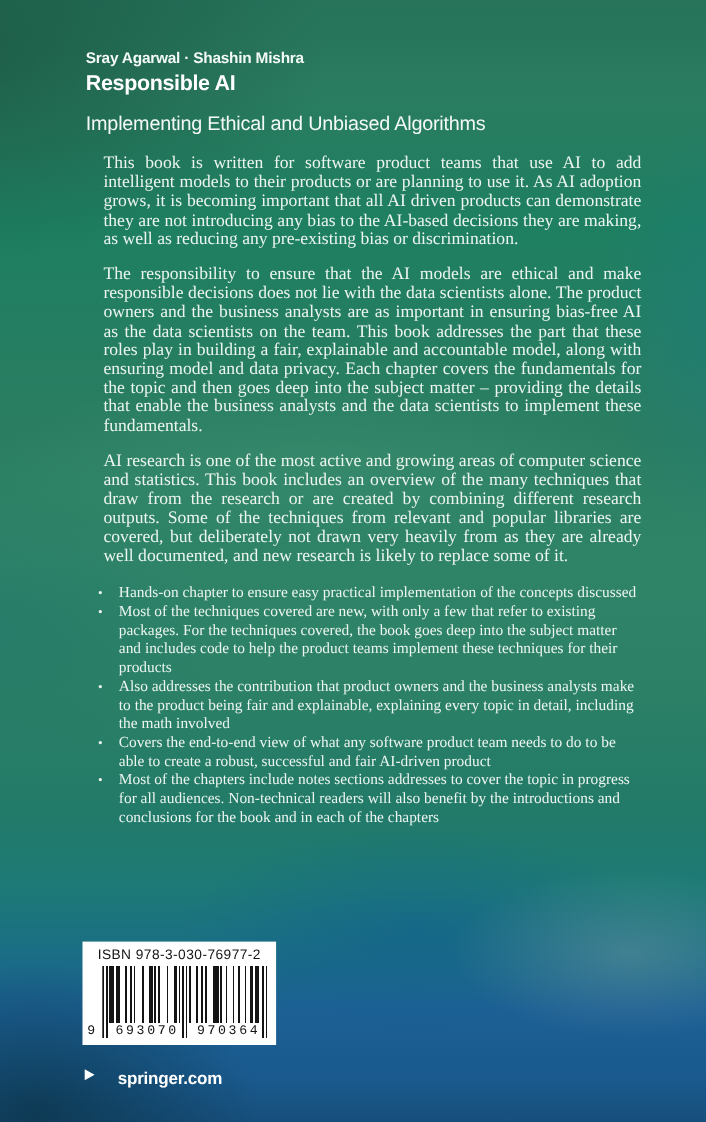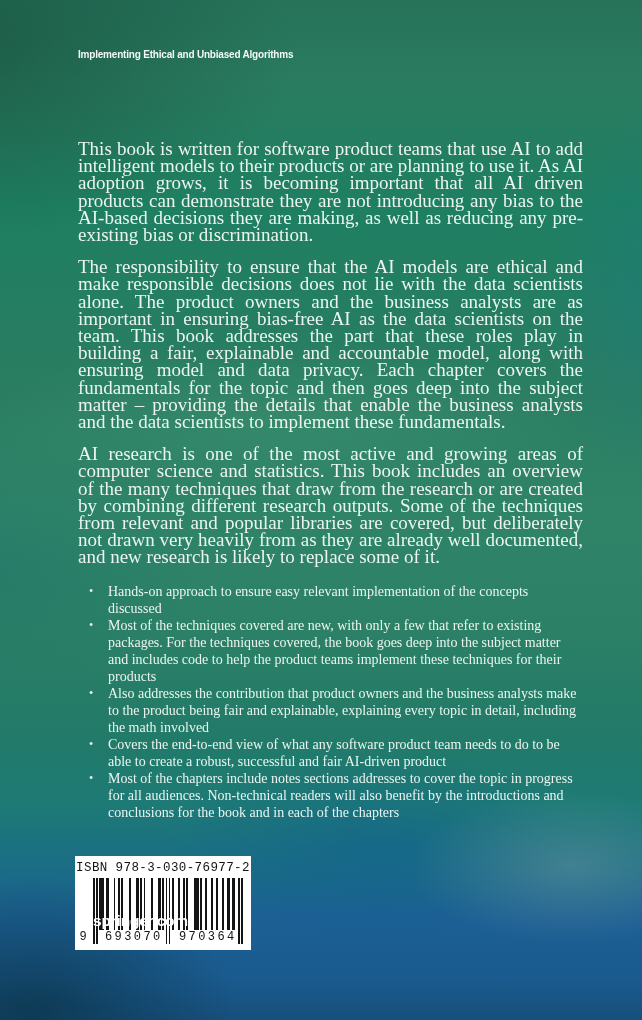--- a/index.html
+++ b/index.html
@@ -17,60 +17,62 @@
       radial-gradient(ellipse 300px 170px at -2% 56%, rgba(18,108,108,0.28) 0%, rgba(18,108,108,0) 70%),
       linear-gradient(180deg,
         #26735a 0%, #2a7c60 8%, #1e7f61 20%, #2a7d61 38%, #2f8468 50%,
         #2b8066 62%, #227a68 72%, #1d7a76 79%, #1a6c86 85.5%, #1c6094 90%,
         #1a5a8e 96%, #174f7c 100%);
   }
 
   .header { position:absolute; left:78px; top:44px; right:50px; color:#f3f9f5; }
   .authors { font-family:"Liberation Sans", sans-serif; font-weight:600; font-size:14px; line-height:17px; letter-spacing:-0.2px; }
   .title   { font-family:"Liberation Sans", sans-serif; font-weight:700; font-size:19.5px; line-height:24px; letter-spacing:-0.3px; color:#ffffff; margin-top:3px; }
-  .subtitle{ font-family:"Liberation Sans", sans-serif; font-weight:700; font-size:10px; line-height:17px; letter-spacing:-0.2px; margin-top:2px; }
+  .subtitle{ font-family:"Liberation Sans", sans-serif; font-weight:400; font-size:18px; line-height:17px; letter-spacing:-0.2px; margin-top:16px; }
 
   .body-copy { position:absolute; left:78px; top:140px; width:505px; color:#ecf5ef; }
-  .body-copy p { margin:0 0 15px 0; font-size:19px; line-height:17.2px; text-align:justify; }
+  .body-copy p { margin:0 0 15px 16px; font-size:16px; line-height:17.2px; text-align:justify; }
   .bullets { list-style:none; margin:17px 0 0 0; padding:0; }
   .bullets li { display:flex; font-size:14px; line-height:17px; }
   .bullets .dot { flex:0 0 30px; padding-left:11px; box-sizing:border-box; font-size:12px; }
   .bullets .btxt { flex:1 1 auto; }
 
   .barcode-box { position:absolute; left:75px; top:856px; width:176px; height:94px; background:#ffffff; color:#141414; }
-  .isbn-label { font-family:Liberation Mono, monospace; font-size:12.5px; letter-spacing:0.4px; text-align:center; padding-top:5px; white-space:nowrap; }
+  .isbn-label { font-family:Liberation Sans, sans-serif; font-size:12.5px; letter-spacing:0.4px; text-align:center; padding-top:5px; white-space:nowrap; }
   .bars { position:relative; margin:3px 8px 0 18px; height:66px; }
   .bars svg { position:absolute; left:0; top:0; width:100%; height:100%; shape-rendering:crispEdges; }
   .bc-digits span { position:absolute; bottom:0; font-family:"Liberation Mono", monospace; font-size:12px; line-height:13px; background:#ffffff; text-align:center; }
   .d9 { left:-16px; width:12px; }
   .dg1 { left:10px;  width:56px; letter-spacing:2.4px; padding-left:2px; box-sizing:border-box; }
   .dg2 { left:84px;  width:56px; letter-spacing:2.4px; padding-left:2px; box-sizing:border-box; }
 
-  .springer { position:absolute; left:77px; top:912px; display:flex; align-items:flex-end; gap:7px; }
+  .springer { position:absolute; left:77px; top:972px; display:flex; align-items:flex-start; gap:21px; }
   .arrow { width:0; height:0; border-left:9px solid #ffffff; border-top:5.5px solid transparent; border-bottom:5.5px solid transparent; }
   .springer-url { font-family:"Liberation Sans", sans-serif; font-weight:700; font-size:15.5px; color:#ffffff; letter-spacing:-0.2px; }
 </style>
 </head>
 <body>
 
 <div class="cover">
 
   <div class="header">
+    <div class="authors">Sray Agarwal · Shashin Mishra</div>
+    <div class="title">Responsible AI</div>
     <div class="subtitle">Implementing Ethical and Unbiased Algorithms</div>
   </div>
 
   <div class="body-copy">
     <p>This book is written for software product teams that use AI to add intelligent models to their products or are planning to use it. As AI adoption grows, it is becoming important that all AI driven products can demonstrate they are not introducing any bias to the AI-based decisions they are making, as well as reducing any pre-existing bias or discrimination.</p>
     <p>The responsibility to ensure that the AI models are ethical and make responsible decisions does not lie with the data scientists alone. The product owners and the business analysts are as important in ensuring bias-free AI as the data scientists on the team. This book addresses the part that these roles play in building a fair, explainable and accountable model, along with ensuring model and data privacy. Each chapter covers the fundamentals for the topic and then goes deep into the subject matter – providing the details that enable the business analysts and the data scientists to implement these fundamentals.</p>
     <p>AI research is one of the most active and growing areas of computer science and statistics. This book includes an overview of the many techniques that draw from the research or are created by combining different research outputs. Some of the techniques from relevant and popular libraries are covered, but deliberately not drawn very heavily from as they are already well documented, and new research is likely to replace some of it.</p>
 
     <ul class="bullets">
       <li>
         <span class="dot">•</span>
-        <span class="btxt">Hands-on approach to ensure easy relevant implementation of the concepts discussed</span>
+        <span class="btxt">Hands-on chapter to ensure easy practical implementation of the concepts discussed</span>
       </li>
       <li>
         <span class="dot">•</span>
         <span class="btxt">Most of the techniques covered are new, with only a few that refer to existing packages. For the techniques covered, the book goes deep into the subject matter and includes code to help the product teams implement these techniques for their products</span>
       </li>
       <li>
         <span class="dot">•</span>
         <span class="btxt">Also addresses the contribution that product owners and the business analysts make to the product being fair and explainable, explaining every topic in detail, including the math involved</span>
       </li>
       <li>

